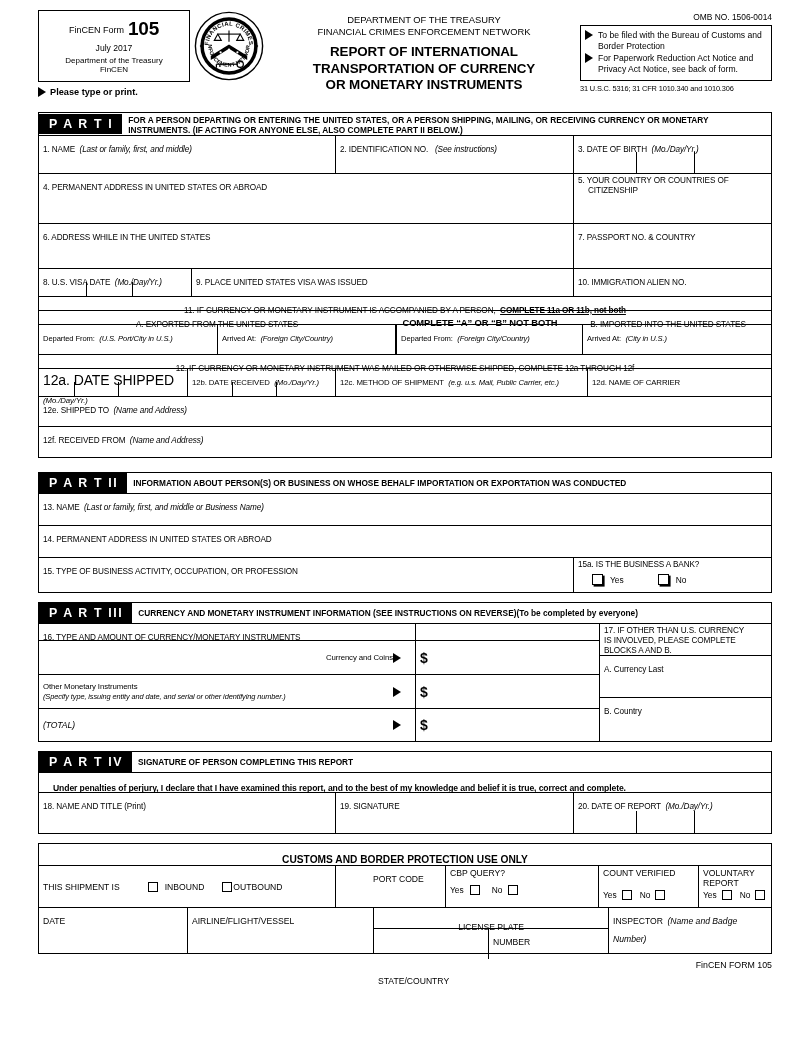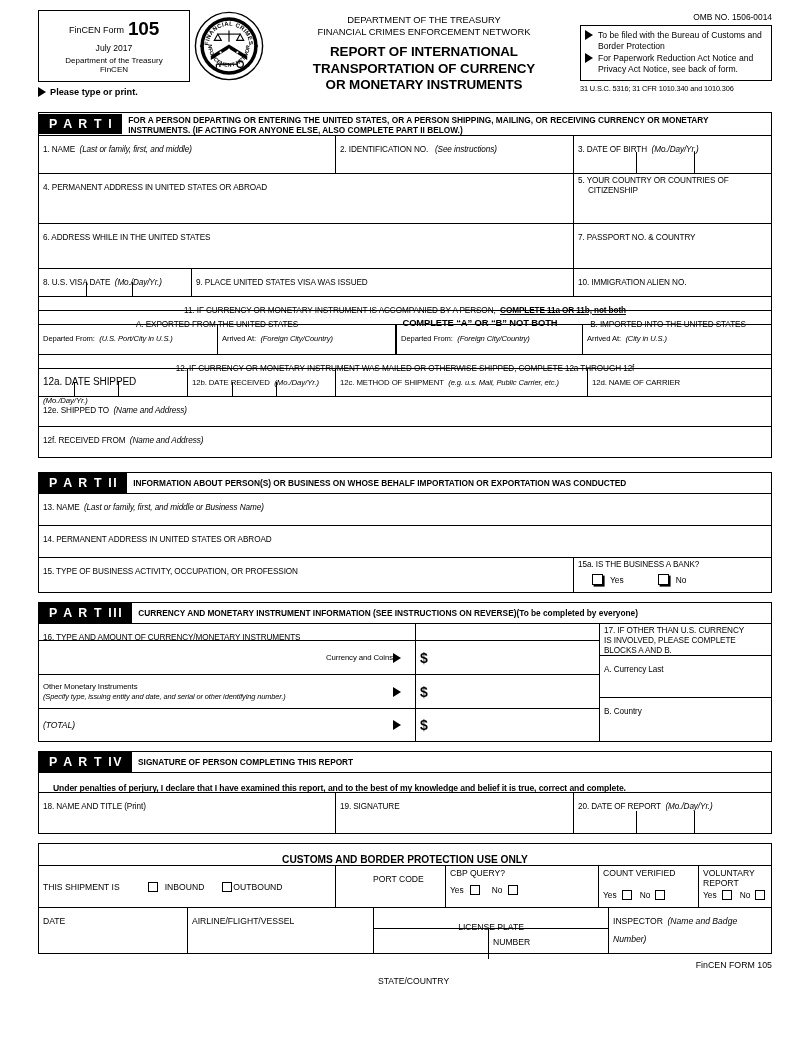--- a/index.html
+++ b/index.html
@@ -255,21 +255,21 @@
           <span class="lbl it" style="font-size:7.6px;">(City in U.S.)</span>
         </div>
       </div>
 
       <div class="cell bb ctr" style="height:14px;padding-top:1.5px;">
         <span class="lbl">12. IF CURRENCY OR MONETARY INSTRUMENT WAS MAILED OR OTHERWISE SHIPPED, COMPLETE 12a THROUGH 12f</span>
       </div>
 
       <div class="row bb" style="height:28px;">
         <div class="cell" style="width:148px;">
-          <span class="lbl" style="font-size:10px;">12a. DATE  SHIPPED</span>
+          <span class="lbl" style="font-size:14px;">12a. DATE  SHIPPED</span>
           <span class="lbl it" style="font-size:7.8px;">(Mo./Day/Yr.)</span>
           <div class="dateticks" style="height:14px;">
             <i style="left:35px;height:14px;"></i>
               <i style="left:79px;height:14px;"></i>
           </div>
         </div>
         <div class="cell bl" style="width:148px;">
           <span class="lbl" style="font-size:7.8px;">12b. DATE  RECEIVED</span>
           <span class="lbl it" style="font-size:7.8px;">(Mo./Day/Yr.)</span>
           <div class="dateticks" style="height:14px;">

